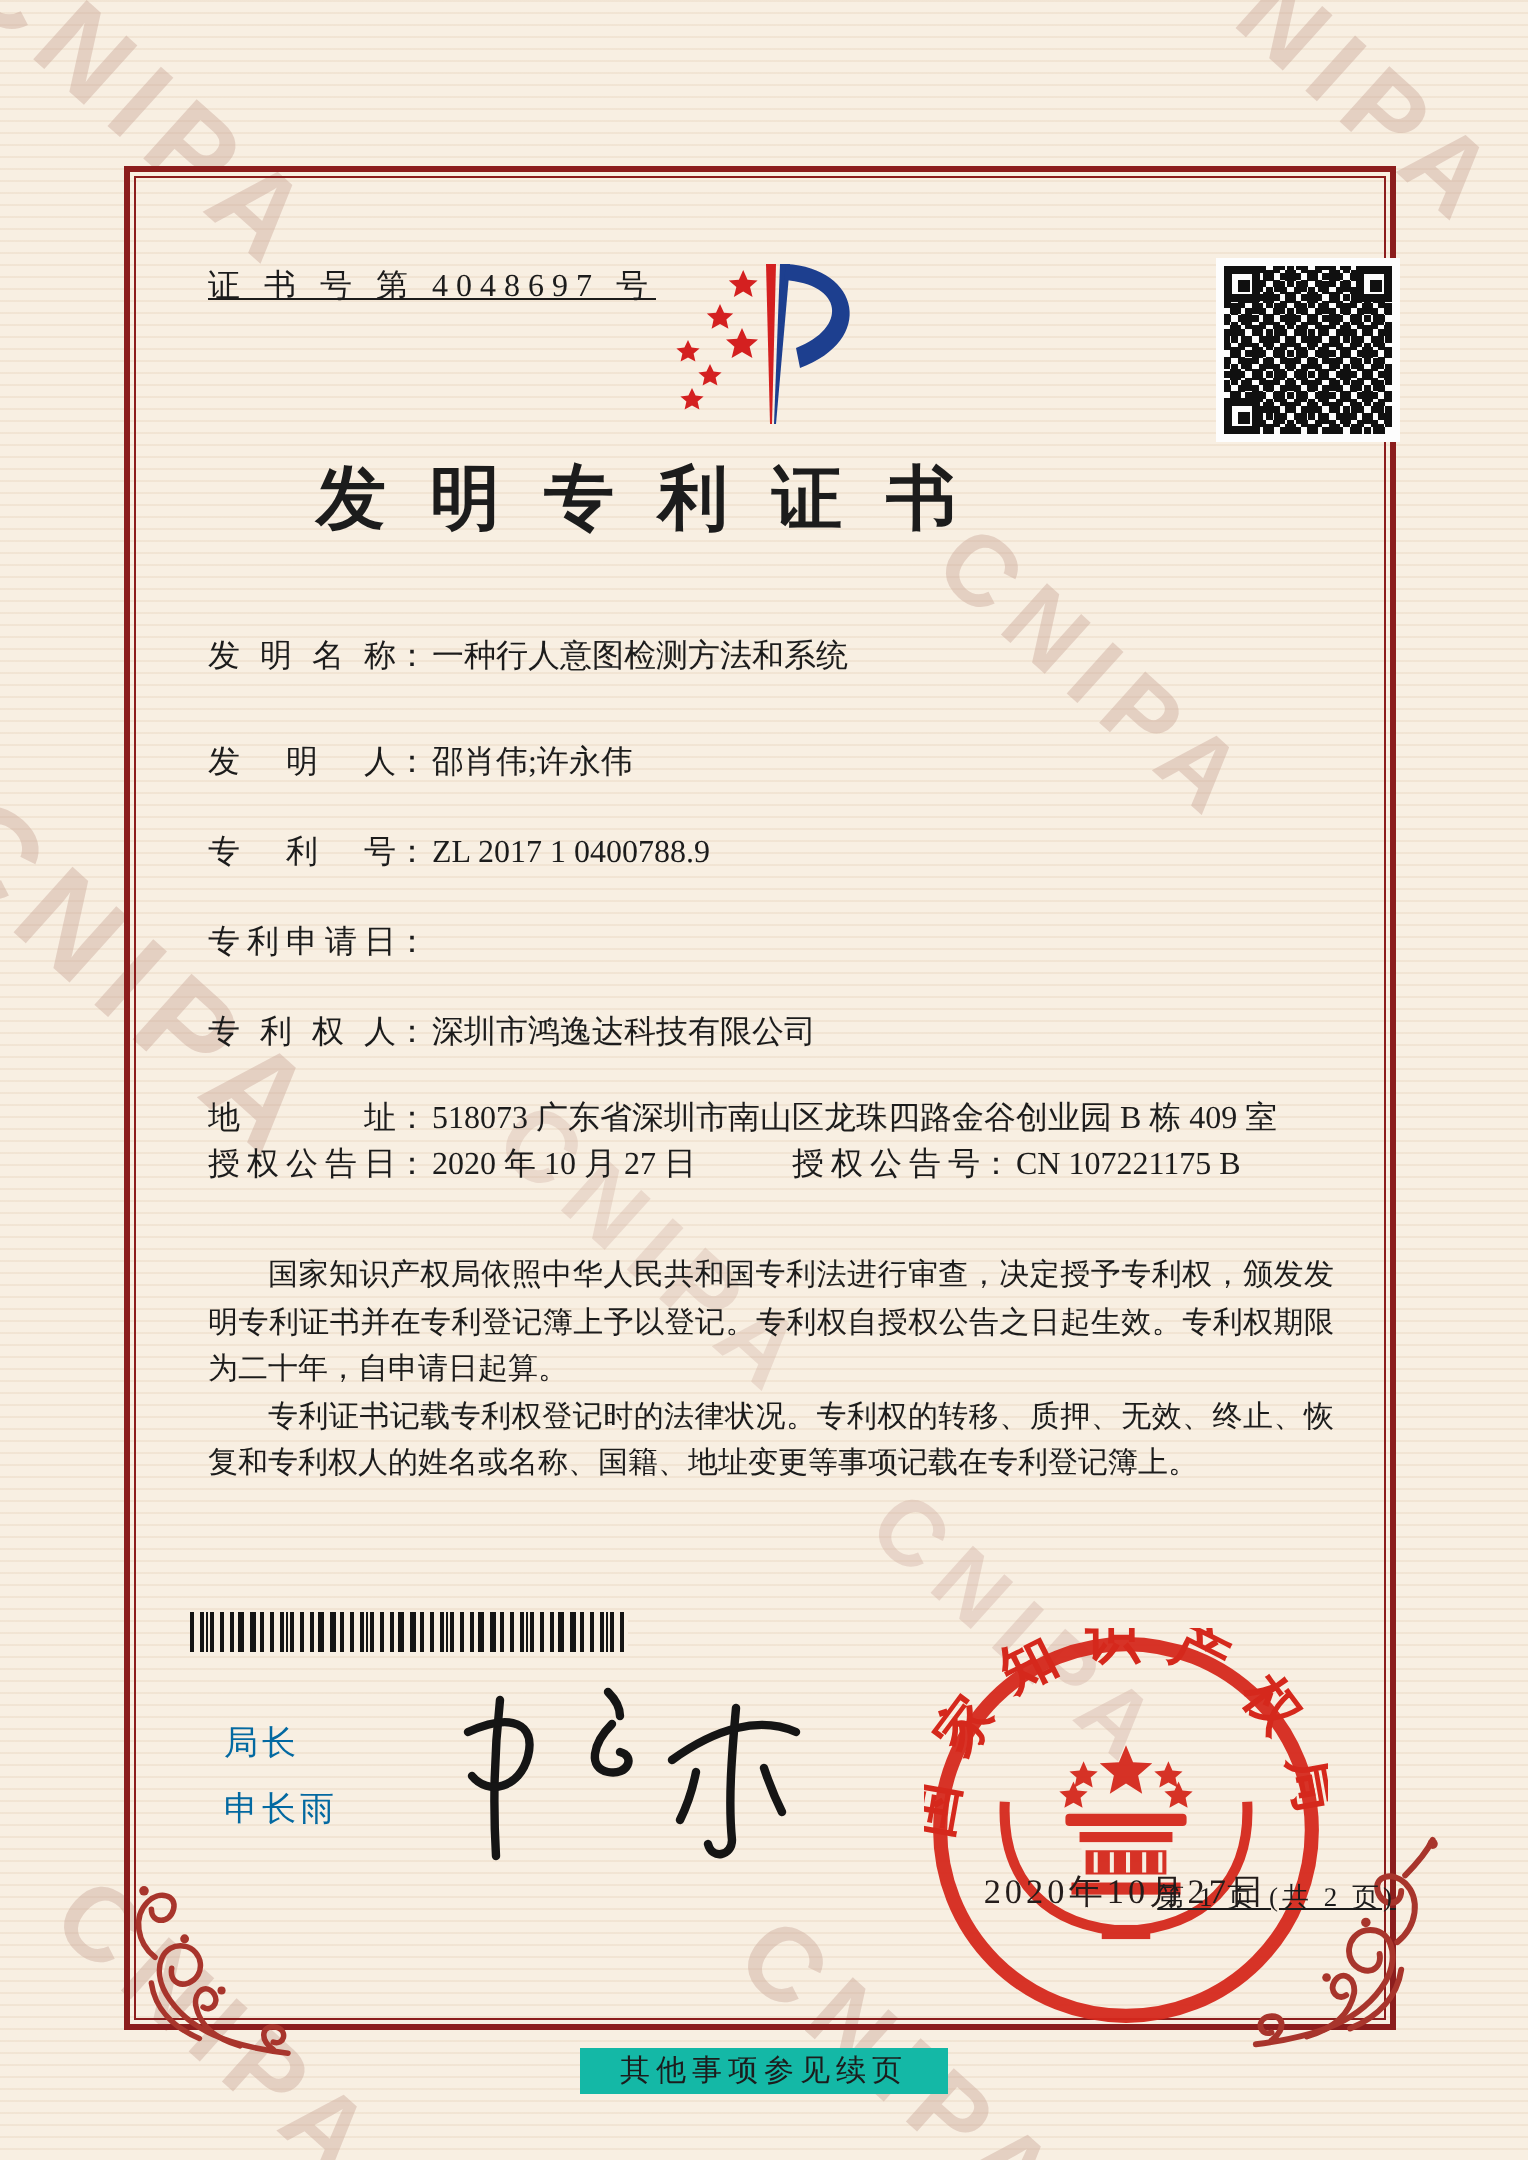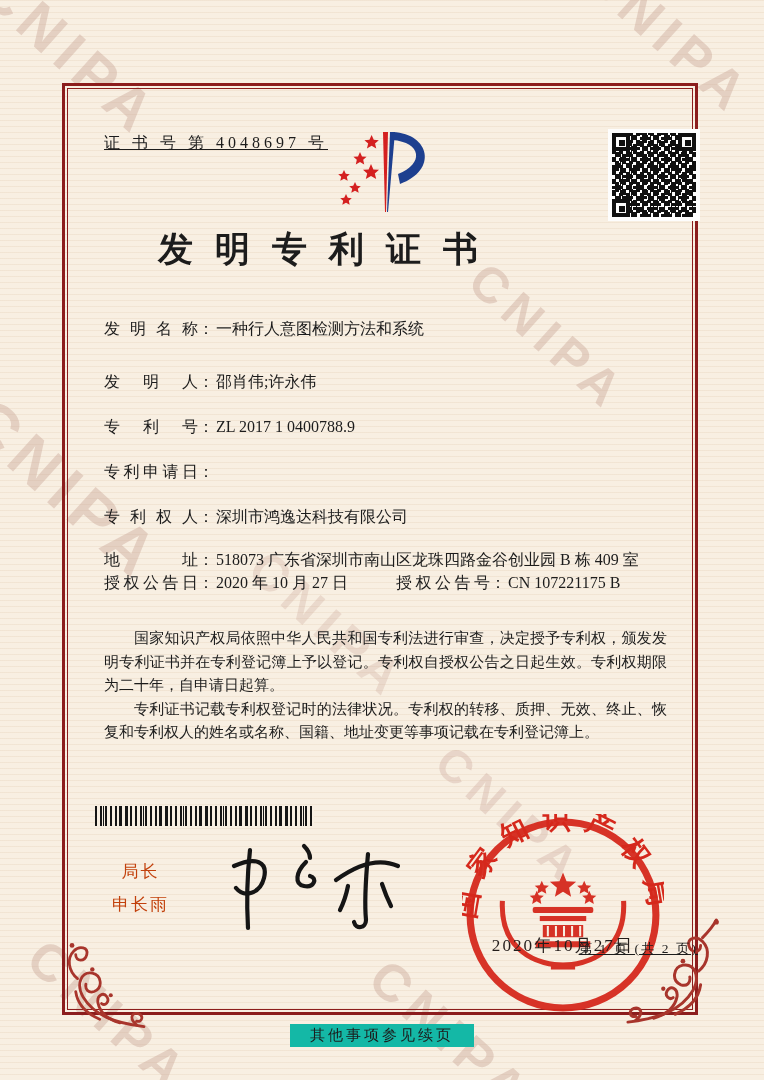--- a/index.html
+++ b/index.html
@@ -49,21 +49,21 @@
          font-size:15px;line-height:23.5px;text-align:justify;}
   .paras p{margin:0;text-indent:2em;}
   
   .barcode{position:absolute;left:95px;top:806px;width:219px;height:20px;background:
       repeating-linear-gradient(90deg,#151515 0 2px,transparent 2px 5px),
       repeating-linear-gradient(90deg,#151515 0 1px,transparent 1px 8px),
       #f8efe2;}
   
   .signer{position:absolute;left:112px;top:855px;
           font-family:"Liberation Sans","DejaVu Sans",sans-serif;
-          font-size:17px;line-height:33px;letter-spacing:2px;color:#c2410c;text-align:center;}
+          font-size:17px;line-height:33px;letter-spacing:2px;color:#0369a1;}
   .sign-svg{position:absolute;left:208px;top:836px;}
   
   .seal{position:absolute;left:462px;top:814px;width:202px;height:202px;}
   
   .page-ind{position:absolute;left:62px;top:940px;width:636px;text-align:right;
             font-size:13.5px;letter-spacing:2px;text-decoration:underline;}
   .cont-note{position:absolute;left:0;top:1024px;width:764px;text-align:center;font-size:15px;letter-spacing:3px;}
   .cont-note span{background:#14b8a6;padding:2px 20px;display:inline-block;}
   .flourish{position:absolute;pointer-events:none;}
 </style>

